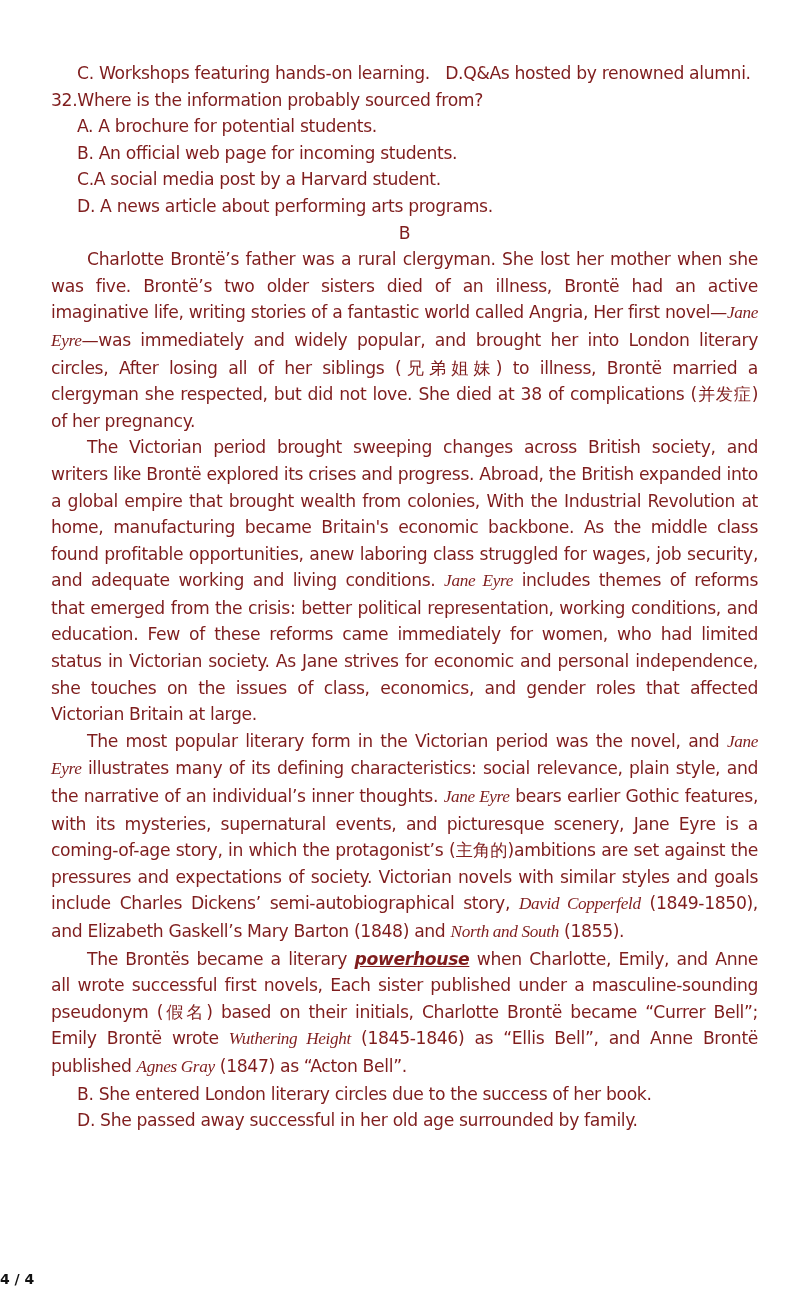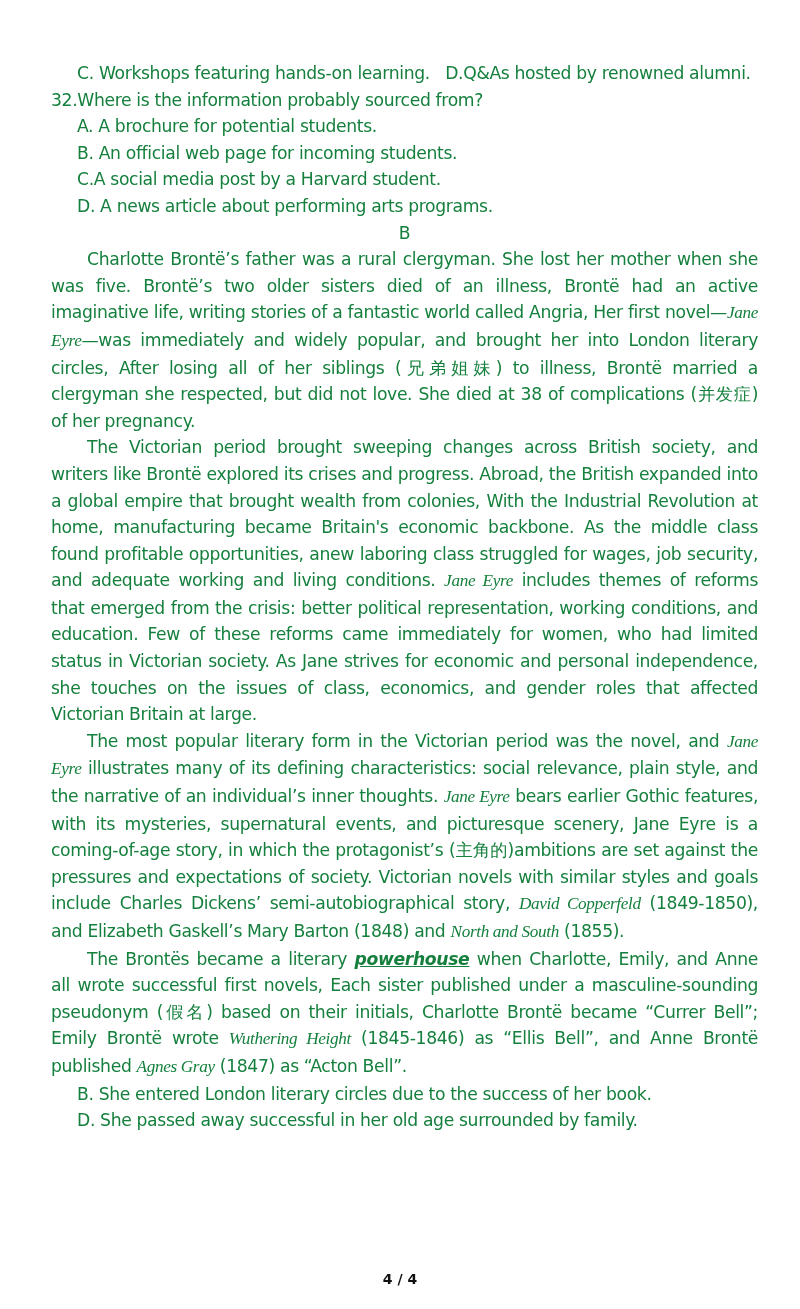--- a/index.html
+++ b/index.html
@@ -1,30 +1,30 @@
 <!DOCTYPE html>
 <html><head>
 <meta charset="utf-8">
 <style>
   html, body { margin: 0; padding: 0; background: #ffffff; }
   body { width: 800px; height: 1309px; position: relative; overflow: hidden; }
   .page {
     position: absolute; left: 51px; top: 60px; width: 707px;
     font-family: "DejaVu Sans", "Liberation Sans", sans-serif;
-    font-size: 17.2px; color: #15803d; line-height: 26.6px;
+    font-size: 17.2px; color: #7f1d1d; line-height: 26.6px;
     letter-spacing: -0.35px;
   }
   .opt { padding-left: 26px; white-space: nowrap; }
   .q { white-space: nowrap; }
   .center { text-align: center; }
   .para { text-align: justify; text-align-last: left; text-indent: 36px; margin: 0; }
   em { font-style: italic; font-family: Liberation Serif, serif; }
   .u { text-decoration: underline; font-weight: bold; font-style: italic; }
   .footer {
-    position: absolute; top: 1271px; left: 0; width: 800px; text-align: center;
+    position: absolute; top: 1271px; left: 0; width: 800px; text-align: left;
     font-family: "DejaVu Sans", "Liberation Sans", sans-serif; font-size: 14px;
     font-weight: bold; color: #111;
   }
 </style>
 </head>
 <body>
 
 <div class="page">
   <div class="opt">
     <span>C. Workshops featuring hands-on learning.</span>&nbsp;&nbsp;

